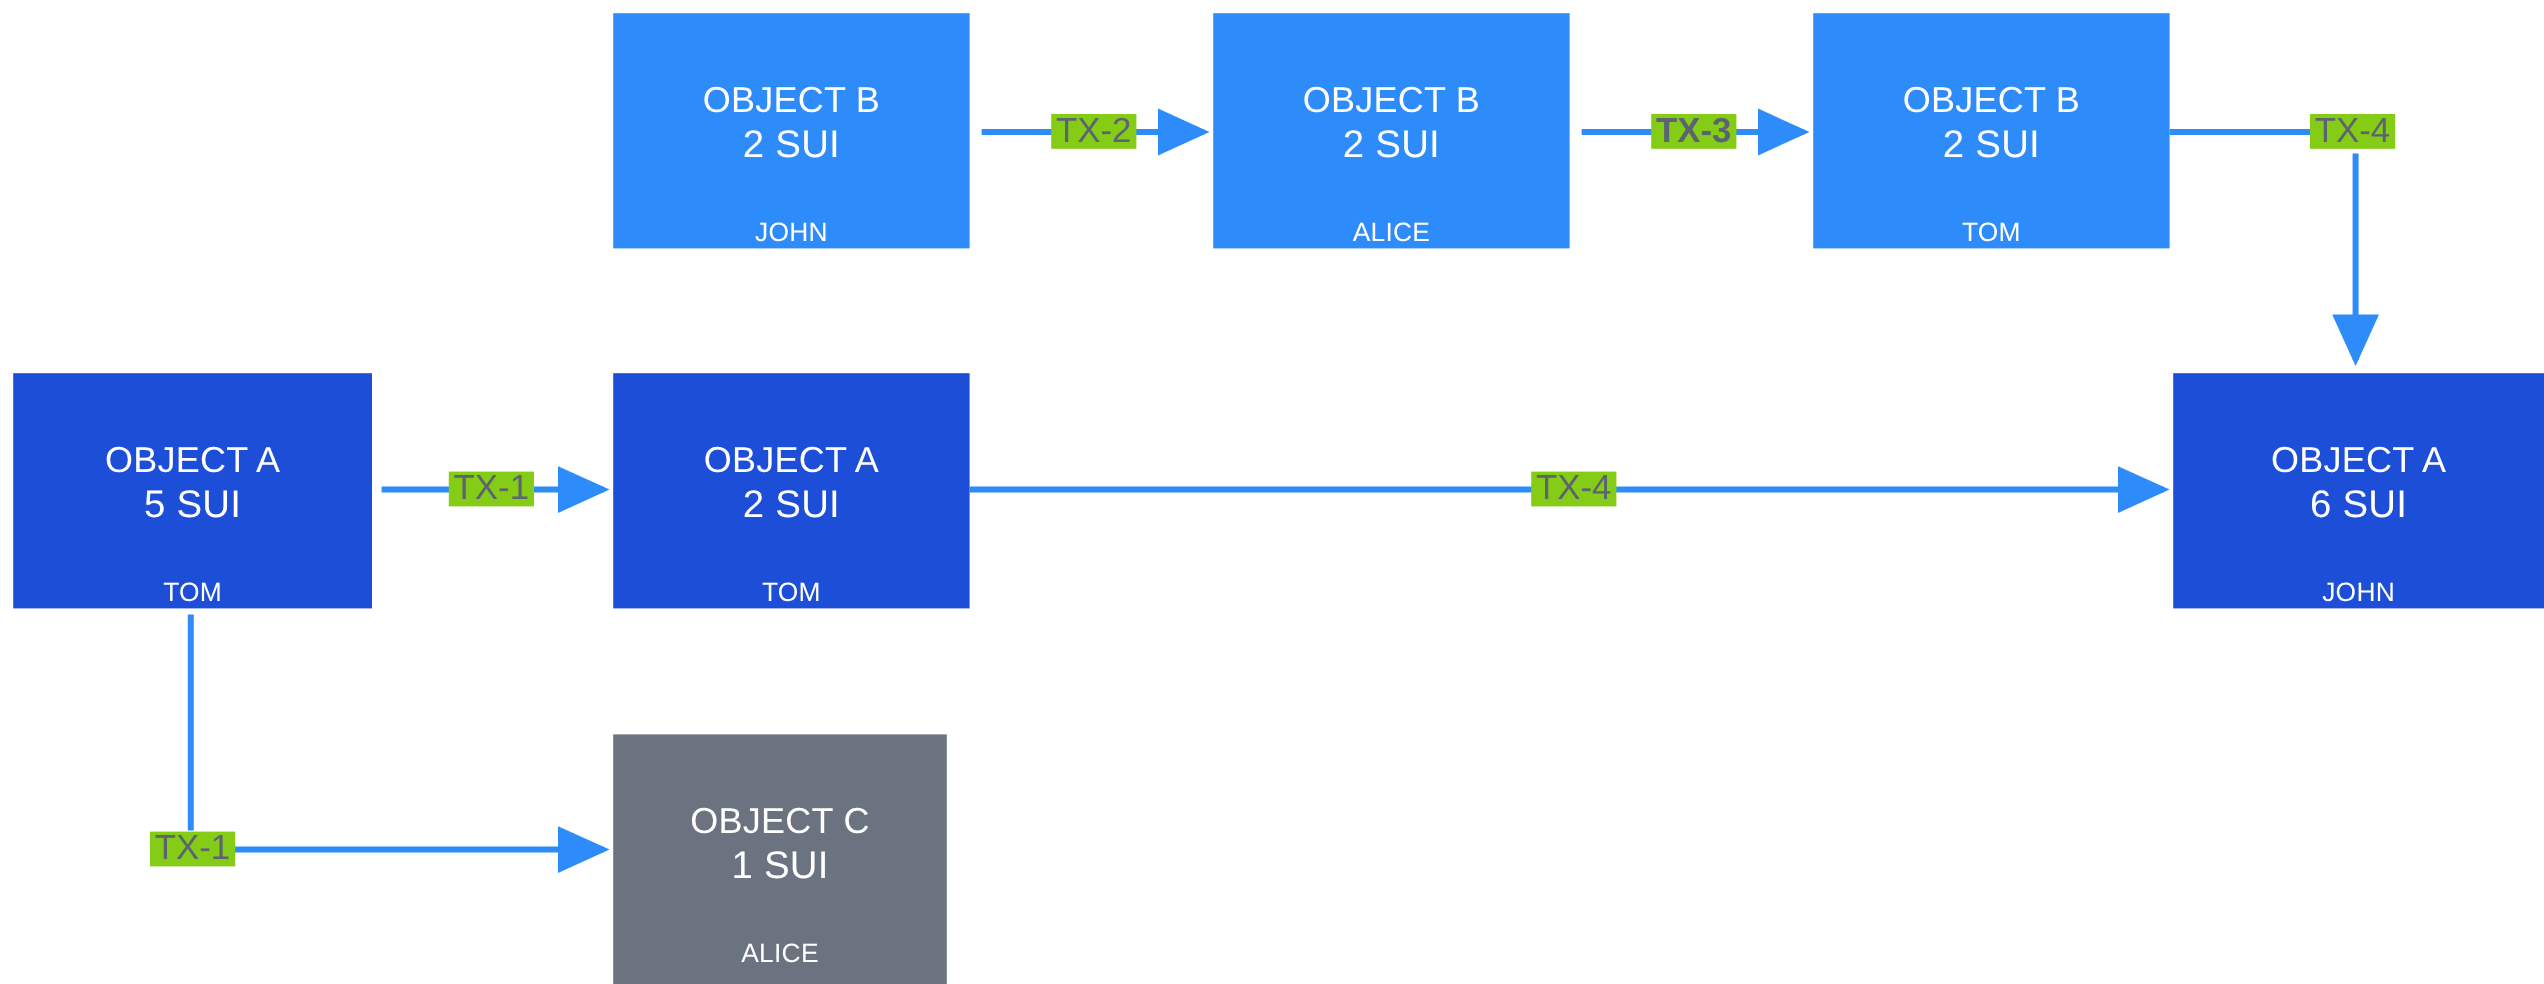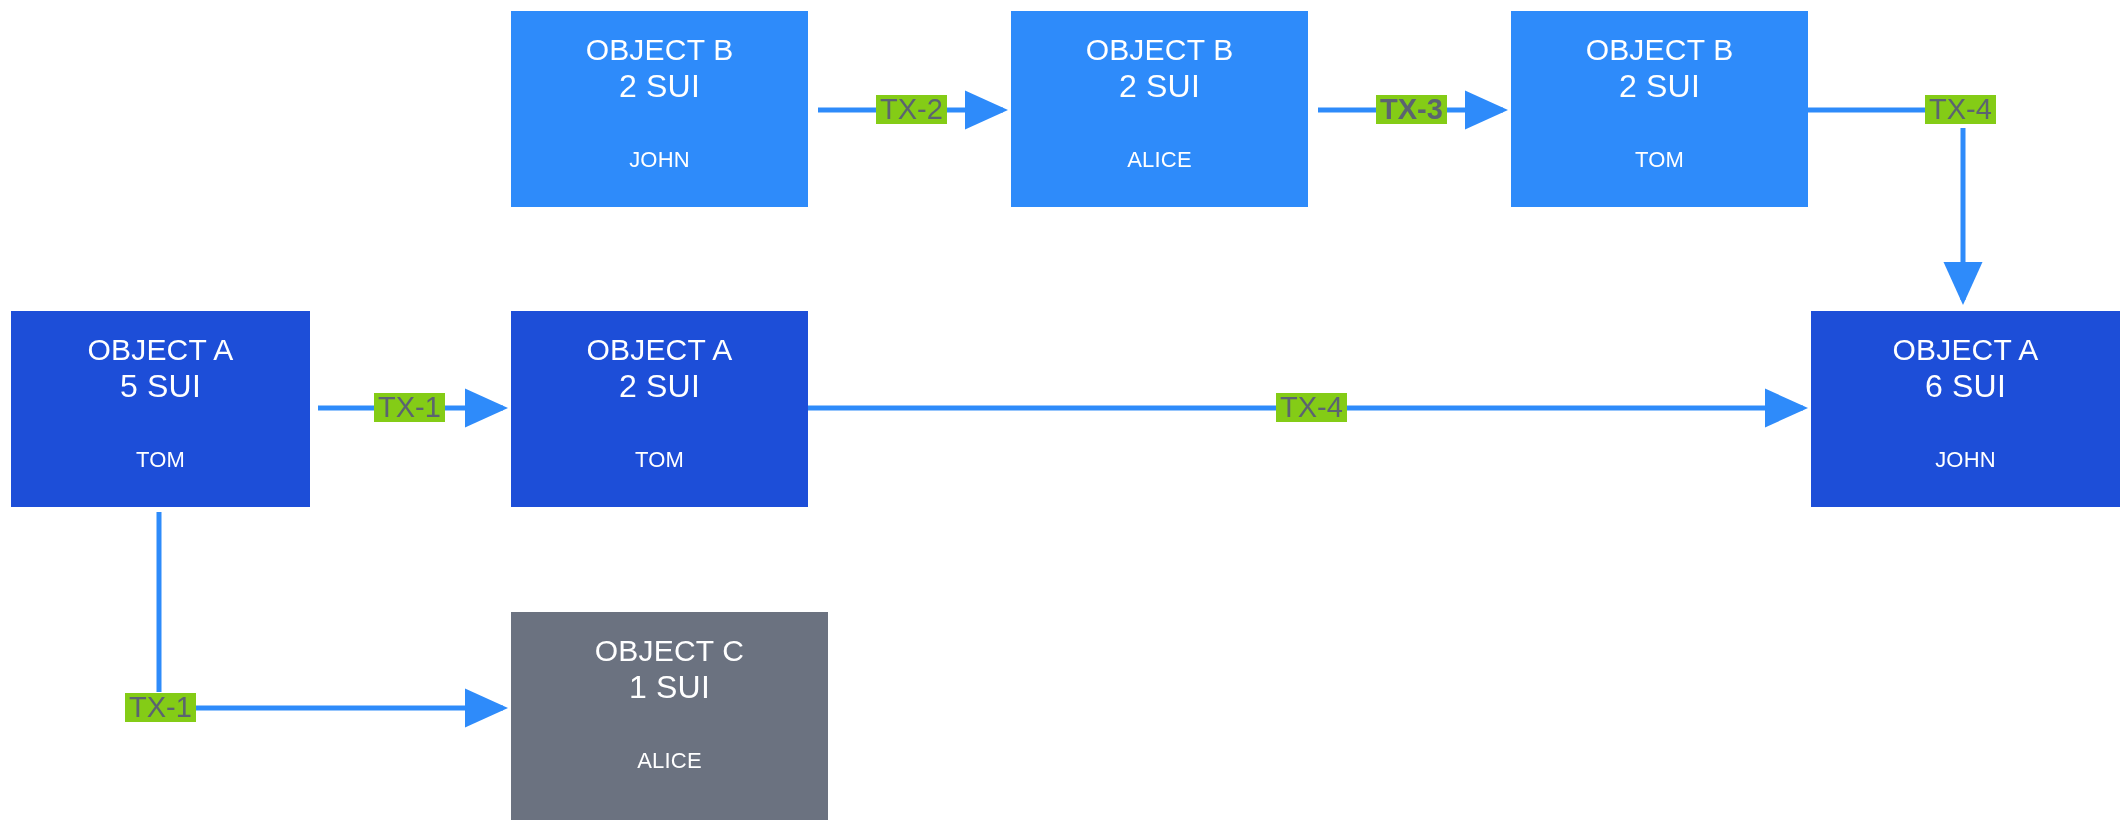--- a/index.html
+++ b/index.html
@@ -16,21 +16,21 @@
     overflow: hidden;
     font-family: "Liberation Sans", sans-serif;
   }
   .node {
     position: absolute;
     box-sizing: border-box;
     display: flex;
     flex-direction: column;
     align-items: center;
     color: #ffffff;
-    padding-top: 20px;
+    padding-top: 54px;
     -webkit-font-smoothing: antialiased;
   }
   .node .ln-title {
     font-size: 30px;
     line-height: 37px;
     letter-spacing: 0.2px;
     white-space: nowrap;
   }
   .node .ln-amount {
     font-size: 32px;
@@ -155,19 +155,19 @@
     <span class="ln-amount">2 SUI</span>
     <span class="ln-owner">ALICE</span>
   </div>
 
   <div class="node blue" style="left:1511px; top:11px; width:297px; height:196px;">
     <span class="ln-title">OBJECT B</span>
     <span class="ln-amount">2 SUI</span>
     <span class="ln-owner">TOM</span>
   </div>
 
-  <div class="node gray" style="left:511px; top:612px; width:317px; height:208px;">
+  <div class="node gray" style="left:511px; top:612px; width:278px; height:208px;">
     <span class="ln-title">OBJECT C</span>
     <span class="ln-amount">1 SUI</span>
     <span class="ln-owner">ALICE</span>
   </div>
 
 </div>
 
 </body></html>

